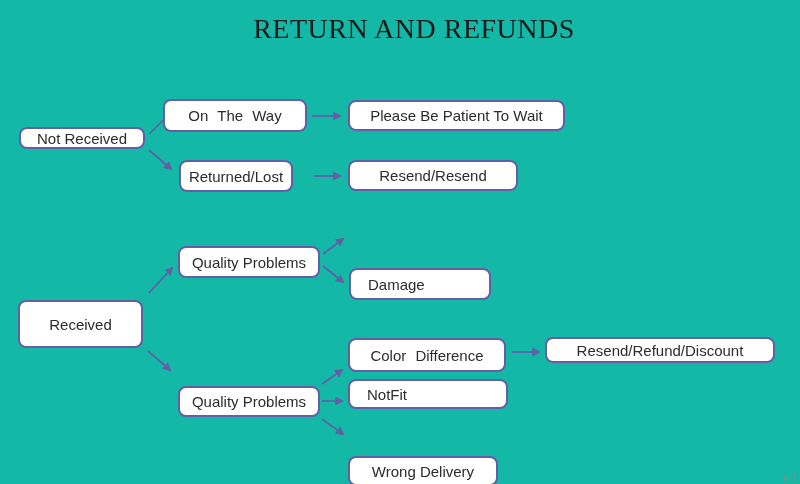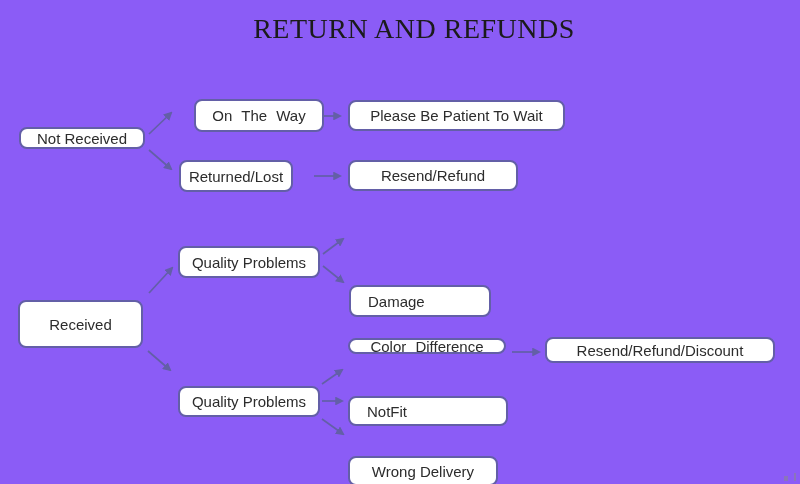--- a/index.html
+++ b/index.html
@@ -4,21 +4,21 @@
 <style>
   :root{
     --accent:#635fa7;
     --text:#2c2c2c;
     --title:#1b1b1b;
   }
   html,body{margin:0;padding:0;background:#fff;}
   #canvas{
     position:relative;
     width:800px;height:484px;
-    background:#8b5cf6;
+    background:#14b8a6;
     overflow:hidden;
     font-family:"Liberation Sans",sans-serif;
   }
   #title-bar{
     position:absolute;left:0;top:13px;width:100%;
     text-align:center;
   }
   #title-bar span{
     position:relative;left:14px;
     font-family:"Liberation Serif","DejaVu Serif",serif;
@@ -34,32 +34,32 @@
     position:absolute;box-sizing:border-box;
     border:2px solid var(--accent);
     border-radius:8px;
     background:#fff;
     color:var(--text);
     font-size:15px;
     display:flex;align-items:center;justify-content:center;
     white-space:nowrap;
     line-height:1;
   }
-  .node.align-left{justify-content:flex-start;padding-left:17px;margin-top:17px;}
+  .node.align-left{justify-content:flex-start;padding-left:17px;}
   .node.ws-wide{word-spacing:5px;}
   #n-not-received{left:19px;top:127px;width:126px;height:22px}
-  #n-on-the-way{left:194px;top:99px;width:130px;height:33px}
+  #n-on-the-way{left:163px;top:99px;width:144px;height:33px}
   #n-please-wait{left:348px;top:100px;width:217px;height:31px}
   #n-returned-lost{left:179px;top:160px;width:114px;height:32px}
   #n-resend-refund{left:348px;top:160px;width:170px;height:31px}
   #n-quality-problems-1{left:178px;top:246px;width:142px;height:32px}
   #n-quality-defect{left:349px;top:225px;width:142px;height:31px}
   #n-damage{left:349px;top:268px;width:142px;height:32px}
   #n-received{left:18px;top:300px;width:125px;height:48px}
-  #n-color-difference{left:348px;top:338px;width:158px;height:16px}
+  #n-color-difference{left:348px;top:338px;width:158px;height:34px}
   #n-resend-refund-discount{left:545px;top:337px;width:230px;height:26px}
   #n-quality-problems-2{left:178px;top:386px;width:142px;height:31px}
   #n-notfit{left:348px;top:379px;width:160px;height:30px}
   #n-wrong-delivery{left:348px;top:456px;width:150px;height:30px}
   #corner-artifact{
     position:absolute;right:3px;bottom:2px;width:14px;height:9px;
     opacity:.55;
   }
   #corner-artifact i{
     position:absolute;background:#8a8a8a;
@@ -93,21 +93,21 @@
     <line x1="322" y1="384" x2="342" y2="370" marker-end="url(#ah)"></line>
     <line x1="322" y1="401" x2="342" y2="401" marker-end="url(#ah)"></line>
     <line x1="322" y1="419" x2="343" y2="434" marker-end="url(#ah)"></line>
     <line x1="512" y1="352" x2="539" y2="352" marker-end="url(#ah)"></line>
   </svg>
 
   <div class="node" id="n-not-received">Not Received</div>
   <div class="node ws-wide" id="n-on-the-way">On The Way</div>
   <div class="node" id="n-please-wait">Please Be Patient To Wait</div>
   <div class="node" id="n-returned-lost">Returned/Lost</div>
-  <div class="node" id="n-resend-refund">Resend/Refund</div>
+  <div class="node" id="n-resend-refund">Resend/Resend</div>
   <div class="node" id="n-quality-problems-1">Quality Problems</div>
   <div class="node align-left" id="n-damage">Damage</div>
   <div class="node" id="n-received">Received</div>
   <div class="node ws-wide" id="n-color-difference">Color Difference</div>
   <div class="node" id="n-resend-refund-discount">Resend/Refund/Discount</div>
   <div class="node" id="n-quality-problems-2">Quality Problems</div>
   <div class="node align-left" id="n-notfit">NotFit</div>
   <div class="node" id="n-wrong-delivery">Wrong Delivery</div>
 
   <div id="corner-artifact">

